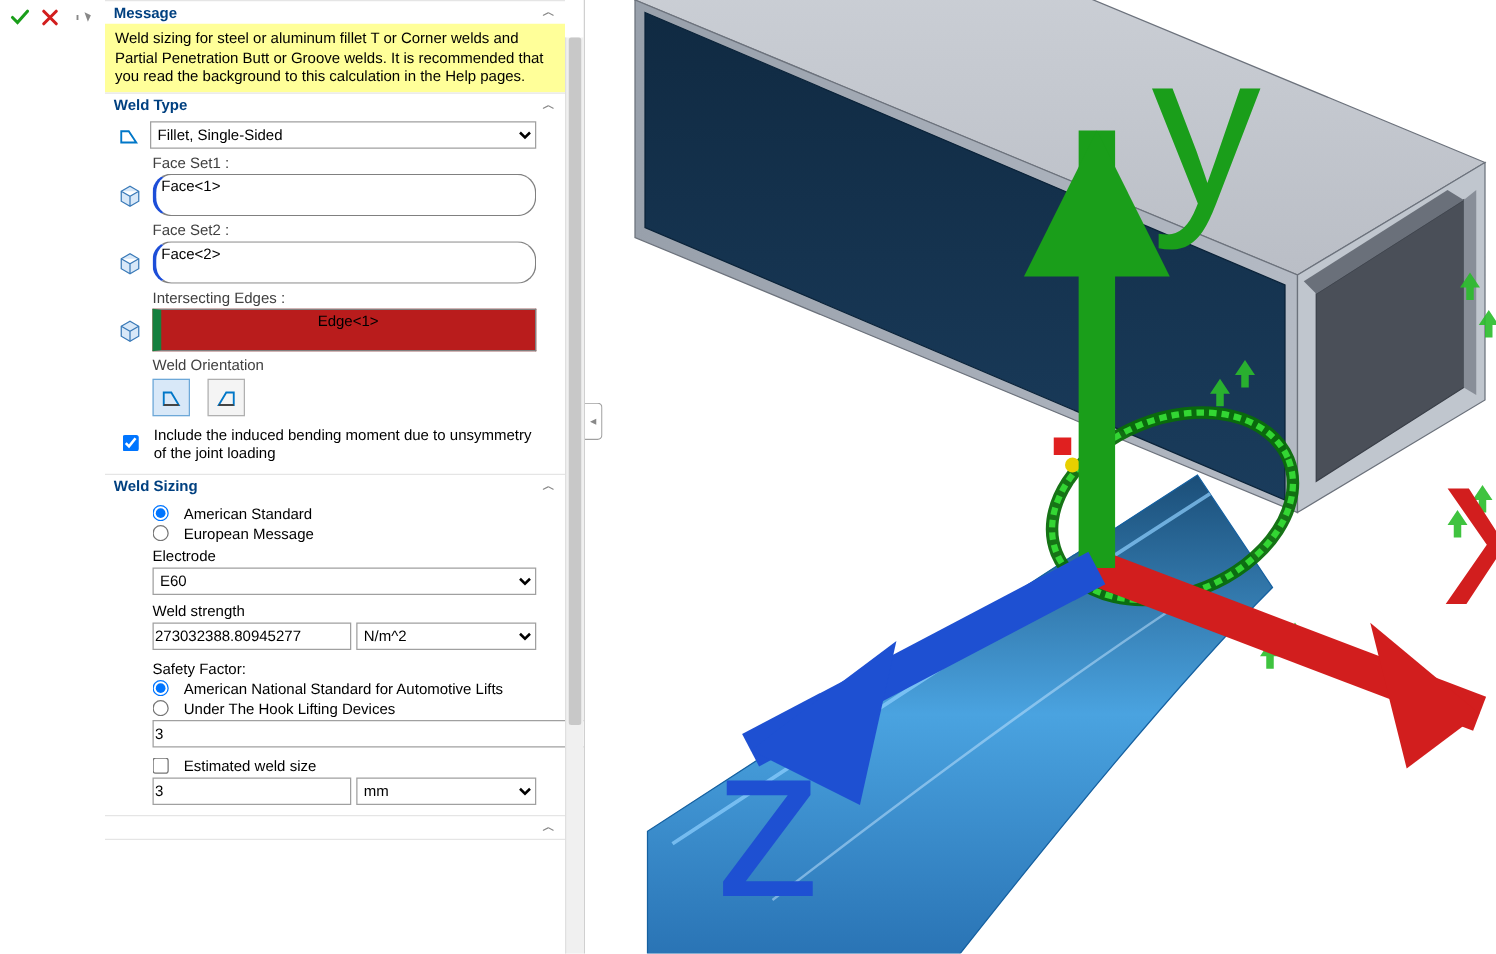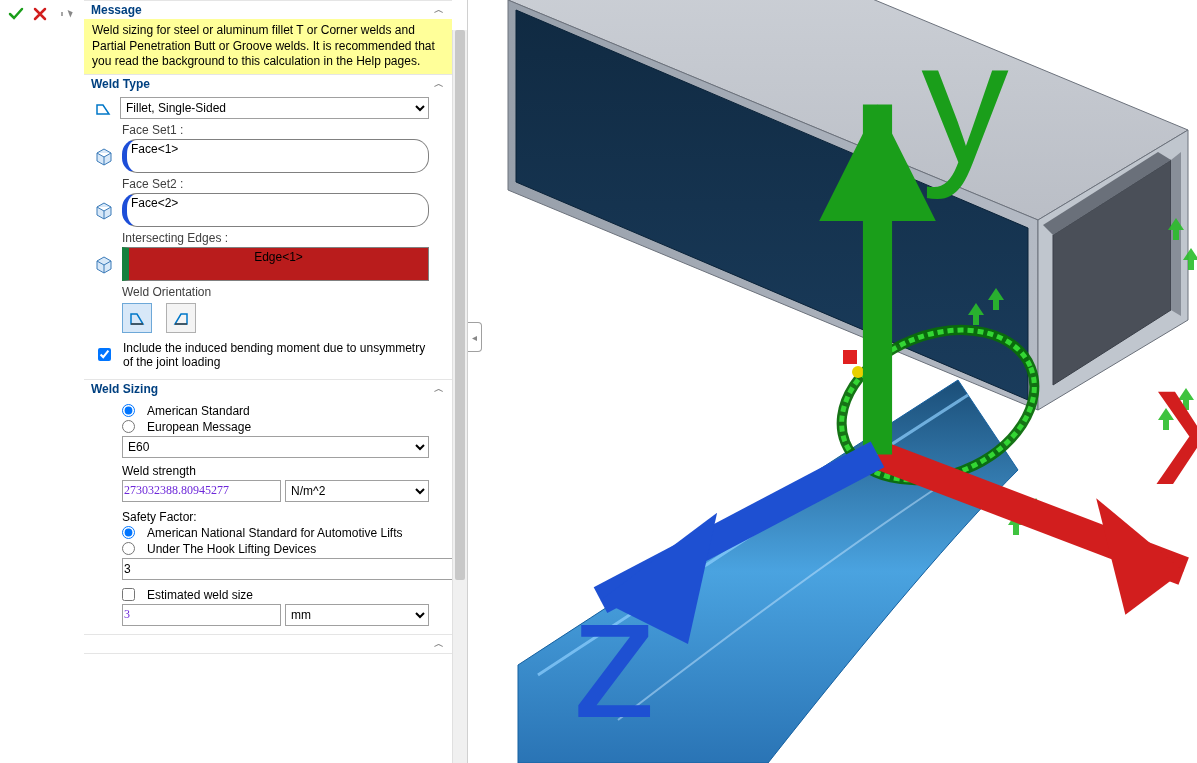--- a/index.html
+++ b/index.html
@@ -13,30 +13,30 @@
   .toolbar svg { width: 16px; height: 16px; }
   .section-header { display: flex; justify-content: space-between; align-items: center; padding: 2px 8px 2px 7px; background: #fff; border-top: 1px solid #e5e5e5; color: #004080; font-weight: bold; cursor: pointer; }
   .section-header .chev { color: #888; font-size: 10px; }
   .message-box { background: #ffff99; padding: 4px 8px; color: #000; line-height: 1.3; margin-right: 15px; }
   .section-body { padding: 4px 8px 8px 8px; margin-right: 15px; }
   .row { display: flex; align-items: center; gap: 6px; margin-bottom: 4px; }
   .icon-cell { width: 24px; display: flex; justify-content: center; }
   select, input[type=text] { border: 1px solid #a0a0a0; background: #fff; padding: 2px 1px; height: 22px; }
   select { width: 100%; }
   .list-box { border: 1px solid #808080; background: #fff; min-height: 34px; padding: 2px 4px; flex: 1; }
-  .list-box.face { border-left: 5px solid #1d4ed8; border-radius: 15px; }
+  .list-box.face { border-left: 3px solid #1d4ed8; border-radius: 15px; }
   .list-box.edge { border-left: 7px solid #15803d; background: #b91c1c; text-align: center; }
   .field-label { margin: 4px 0 2px 30px; color: #404040; }
   .indent { margin-left: 30px; }
   .toggle-btn { width: 30px; height: 30px; border: 1px solid #b0b0b0; background: #f4f4f4; display: flex; align-items: center; justify-content: center; cursor: pointer; }
   .toggle-btn.active { background: #d8e8f8; border-color: #6da8d8; }
   .check-row, .radio-row { display: flex; align-items: center; gap: 8px; margin: 2px 0 2px 6px; }
   .radio-row input, .check-row input { margin: 0 4px 0 0; }
   .sub-indent { margin-left: 30px; }
-  .disabled-input { background: #f0f0f0; color: #6d28d9; font-family: Liberation Serif, serif; }
+  .disabled-input { background: #f0f0f0; color: #000000; }
   .dual { display: flex; gap: 4px; }
   .dual input { flex: 1; }
   .dual select { width: 190px; }
 
   
   .viewport { flex: 1; position: relative; background: #ffffff; overflow: hidden; }
   .viewport svg { position: absolute; inset: 0; width: 100%; height: 100%; }
   .divider-tab { position: absolute; left: 468px; top: 322px; width: 14px; height: 30px; border: 1px solid #a0a0a0; border-left: none; background: #fff; border-radius: 0 4px 4px 0; display:flex; align-items:center; justify-content:center; color:#888; font-size:10px; }
 
   .triad { position: absolute; left: 510px; bottom: 45px; width: 50px; height: 50px; }
@@ -154,20 +154,21 @@
       <div class="section-body">
         <div class="radio-row sub-indent">
           <input type="radio" name="std" checked="" style="">
           <span>American Standard</span>
         </div>
         <div class="radio-row sub-indent">
           <input type="radio" name="std" style="">
           <span>European Message</span>
         </div>
 
+        <div style="margin:4px 0 2px 30px">Electrode</div>
         <div class="sub-indent">
           <select style="width:100%">
             <option>E60</option>
           </select>
         </div>
 
         <div style="margin:6px 0 2px 30px">Weld strength</div>
         <div class="sub-indent dual">
           <input type="text" class="disabled-input" readonly="" value="273032388.80945277" style="">
           <select>

